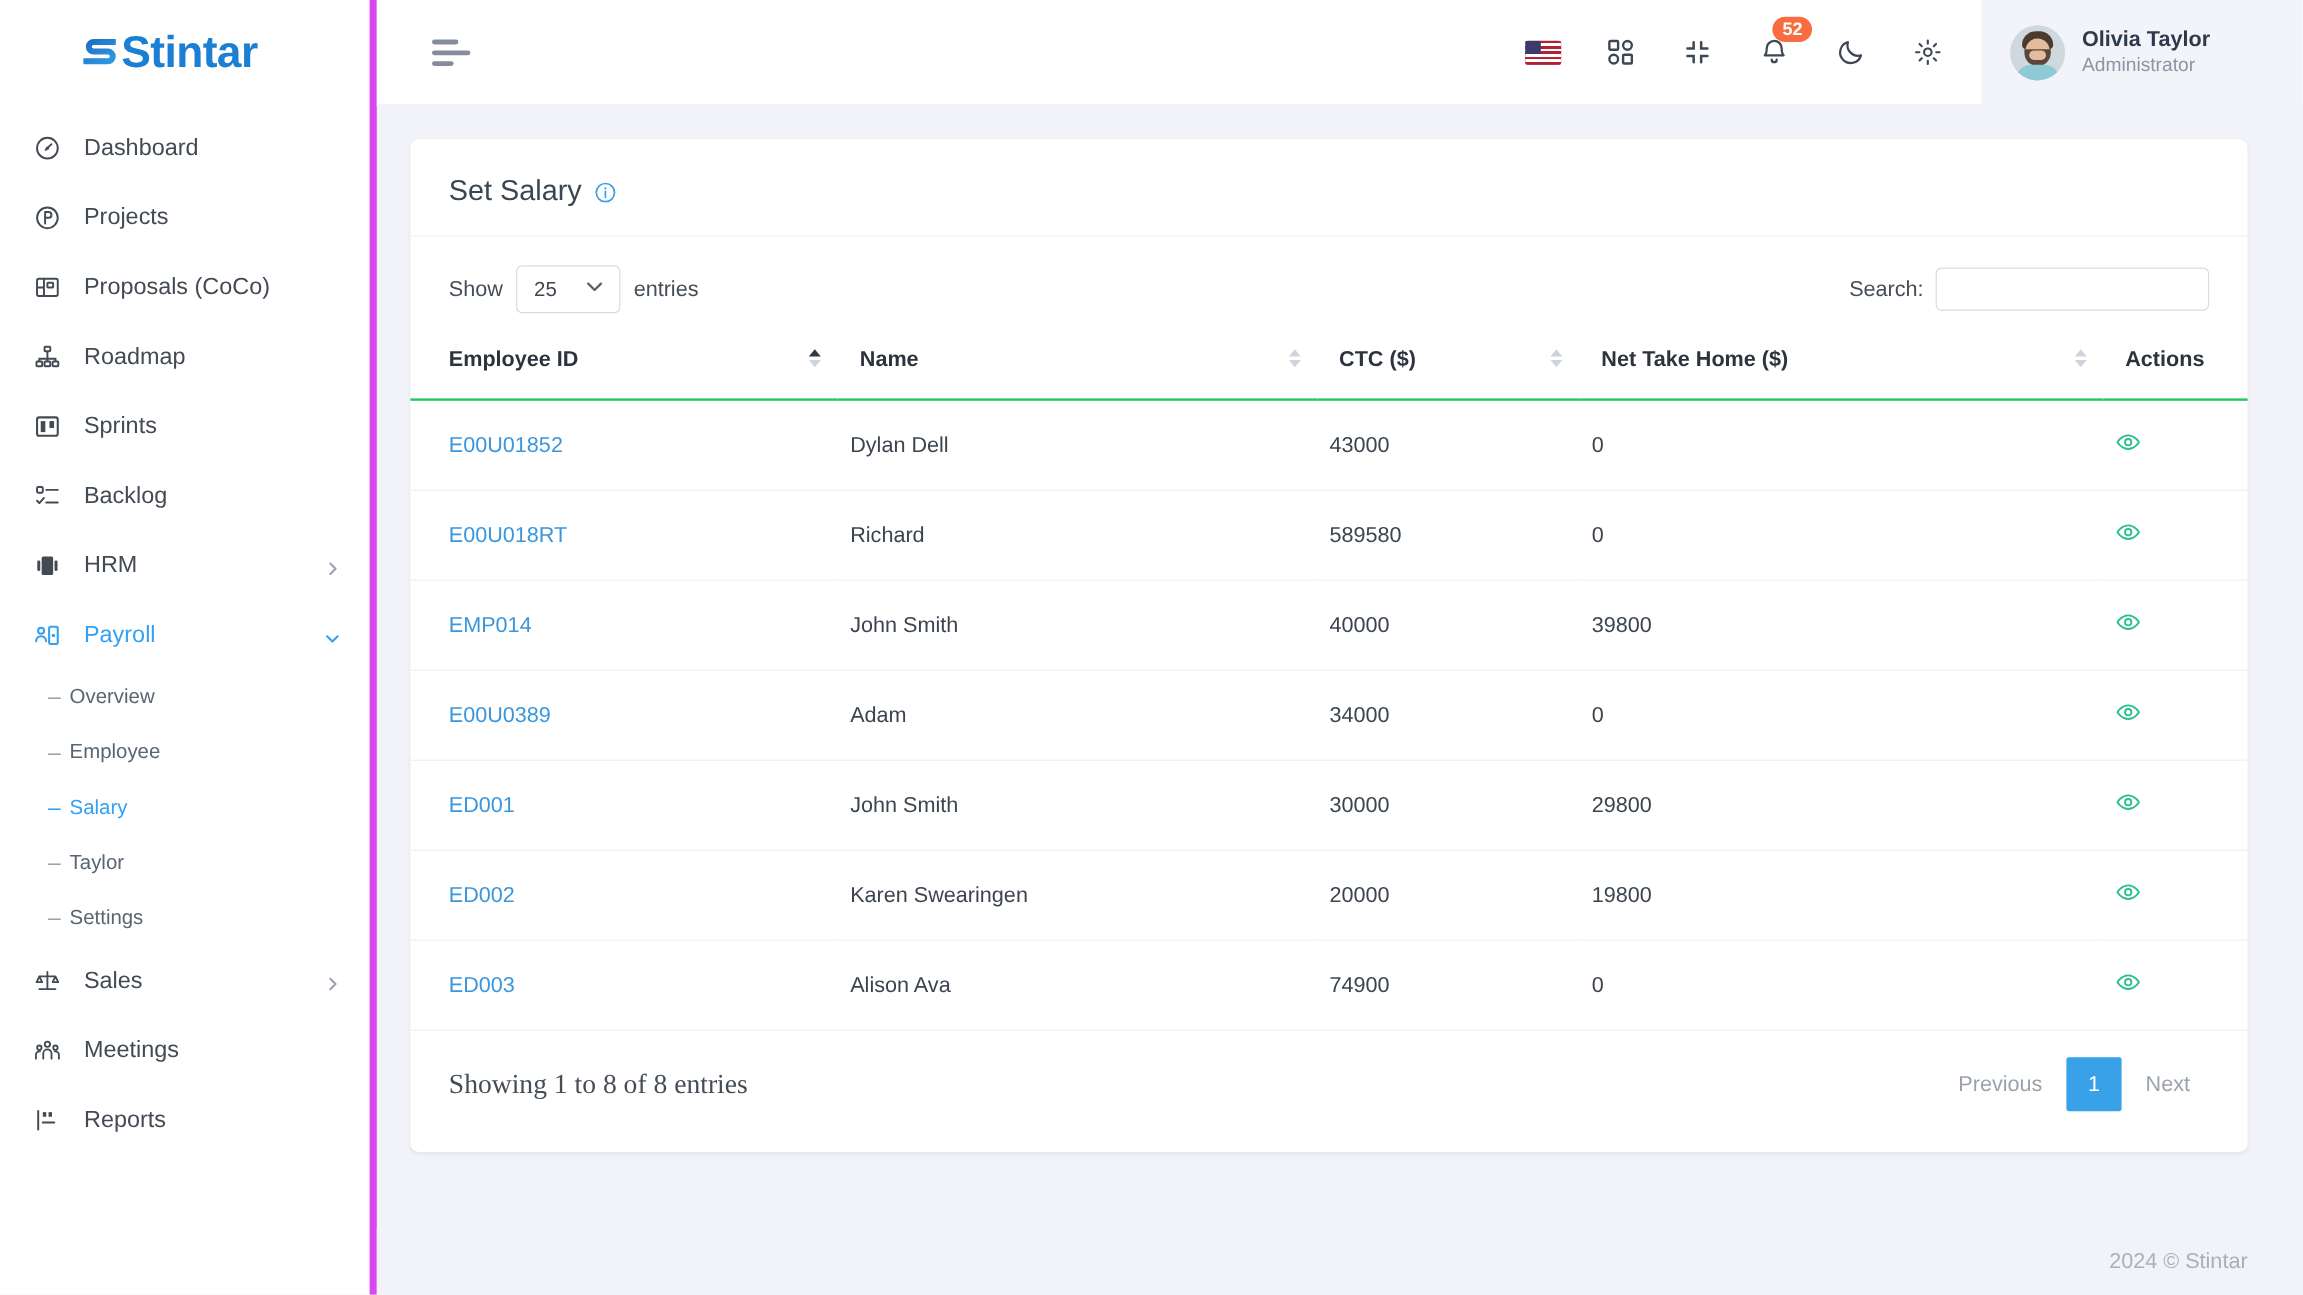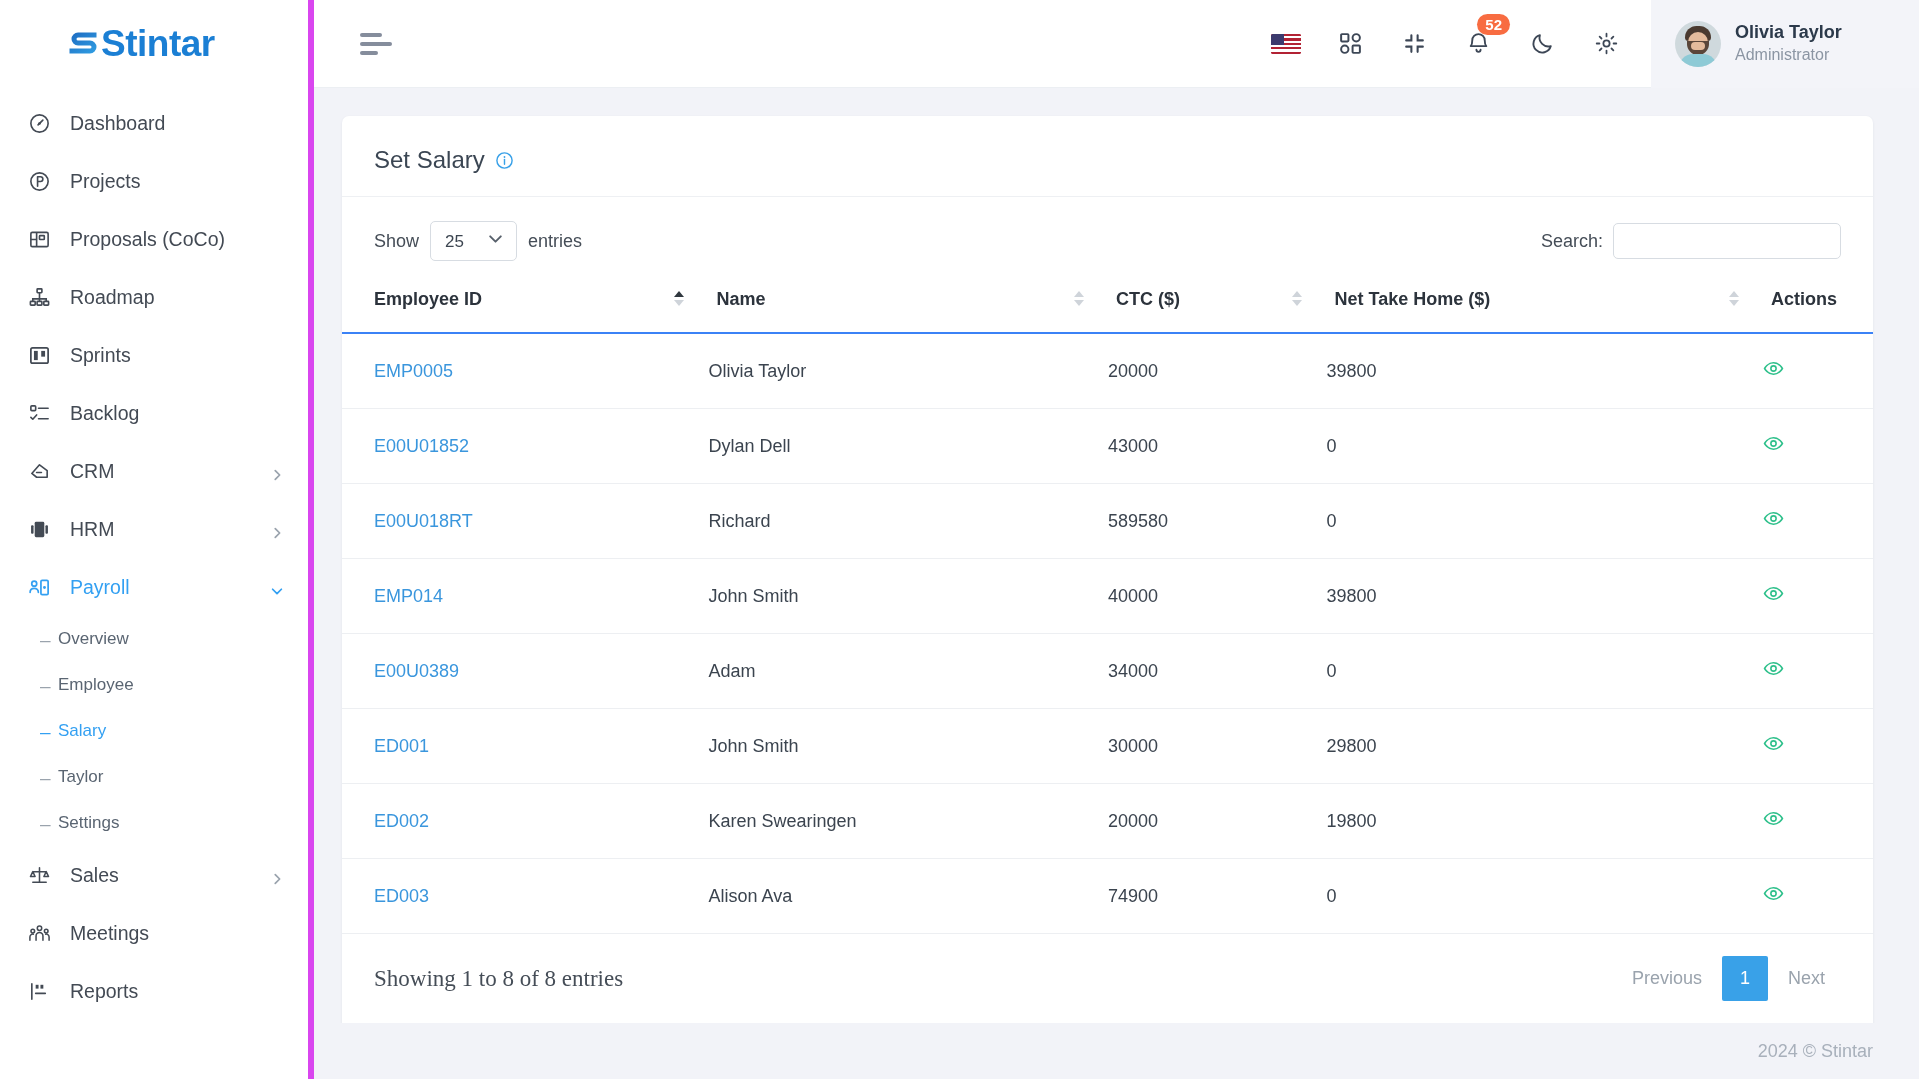--- a/index.html
+++ b/index.html
@@ -136,21 +136,21 @@
   .search-wrap { display: flex; align-items: center; gap: 10px; font-size: 18px; color: #454d57; }
   .search-input {
     width: 228px; height: 36px; border: 1px solid #d7dce2; border-radius: 5px;
     padding: 0 10px; font-size: 16px; font-family: "Liberation Sans", sans-serif;
     outline: none; color: #333;
   }
 
   table { width: 100%; border-collapse: collapse; }
   thead th {
     text-align: left; font-size: 18px; color: #2c333c; font-weight: 700;
-    padding: 14px 10px 22px 18px; border-bottom: 2px solid #3b82f6;
+    padding: 14px 10px 22px 18px; border-bottom: 2px solid #22c55e;
     position: relative; cursor: pointer; white-space: nowrap;
   }
   thead th:first-child { padding-left: 32px; }
   thead th:last-child { padding-right: 32px; text-align: left; }
   .sorter { position: absolute; right: 14px; top: 16px; display: flex; flex-direction: column; gap: 3px; }
   .sorter .up, .sorter .dn {
     width: 0; height: 0; border-left: 5px solid transparent; border-right: 5px solid transparent;
   }
   .sorter .up { border-bottom: 6px solid #cfd4da; }
   .sorter .dn { border-top: 6px solid #cfd4da; }
@@ -268,34 +268,20 @@
       <div class="nav-item">
         <span class="ic">
           <svg width="23" height="23" viewBox="0 0 24 24" fill="none" stroke="#434a54" stroke-width="1.7">
             <rect x="3" y="4" width="5" height="5" rx="1"></rect>
             <path d="M11 6.5h10M11 17.5h10M3 16l2 2 4-4.5" stroke-linecap="round" stroke-linejoin="round"></path>
           </svg>
         </span>
         <span class="lbl">Backlog</span>
       </div>
 
-      <div class="nav-item">
-        <span class="ic">
-          <svg width="23" height="23" viewBox="0 0 24 24" fill="none" stroke="#434a54" stroke-width="1.7">
-            <path d="M4 14 12 5l8 6v7H9l-5-4z" stroke-linejoin="round"></path>
-            <path d="M9 13h5" stroke-linecap="round"></path>
-          </svg>
-        </span>
-        <span class="lbl">CRM</span>
-        <span class="chev">
-          <svg width="14" height="14" viewBox="0 0 16 16" fill="none" stroke="#9aa3ad" stroke-width="2" stroke-linecap="round" stroke-linejoin="round">
-              <path d="M6 3l5 5-5 5"></path>
-            </svg>
-        </span>
-      </div>
 
       <div class="nav-item">
         <span class="ic">
           <svg width="23" height="23" viewBox="0 0 24 24" fill="none" stroke="#434a54" stroke-width="1.7">
             <rect x="7" y="4" width="10" height="16" rx="1.4" fill="#434a54" stroke="none"></rect>
             <rect x="3.2" y="7.5" width="2.6" height="9" rx="1" fill="#434a54" stroke="none"></rect>
             <rect x="18.2" y="7.5" width="2.6" height="9" rx="1" fill="#434a54" stroke="none"></rect>
           </svg>
         </span>
         <span class="lbl">HRM</span>
@@ -529,32 +515,20 @@
                   <span class="dn"></span>
                 </span>
               </th>
               <th style="width:120px;">
                 <span>Actions</span>
               </th>
             </tr>
           </thead>
           <tbody>
 
-            <tr>
-              <td><a class="emp-link">EMP0005</a></td>
-              <td>Olivia Taylor</td>
-              <td>20000</td>
-              <td>39800</td>
-              <td><span class="view-btn">
-                <svg width="21" height="21" viewBox="0 0 24 24" fill="none" stroke="#2ec08b" stroke-width="1.8">
-                      <path d="M1.8 12S5.5 5.5 12 5.5 22.2 12 22.2 12 18.5 18.5 12 18.5 1.8 12 1.8 12z"></path>
-                      <circle cx="12" cy="12" r="3"></circle>
-                    </svg>
-              </span></td>
-            </tr>
 
             <tr>
               <td><a class="emp-link">E00U01852</a></td>
               <td>Dylan Dell</td>
               <td>43000</td>
               <td>0</td>
               <td><span class="view-btn">
                 <svg width="21" height="21" viewBox="0 0 24 24" fill="none" stroke="#2ec08b" stroke-width="1.8">
                       <path d="M1.8 12S5.5 5.5 12 5.5 22.2 12 22.2 12 18.5 18.5 12 18.5 1.8 12 1.8 12z"></path>
                       <circle cx="12" cy="12" r="3"></circle>

